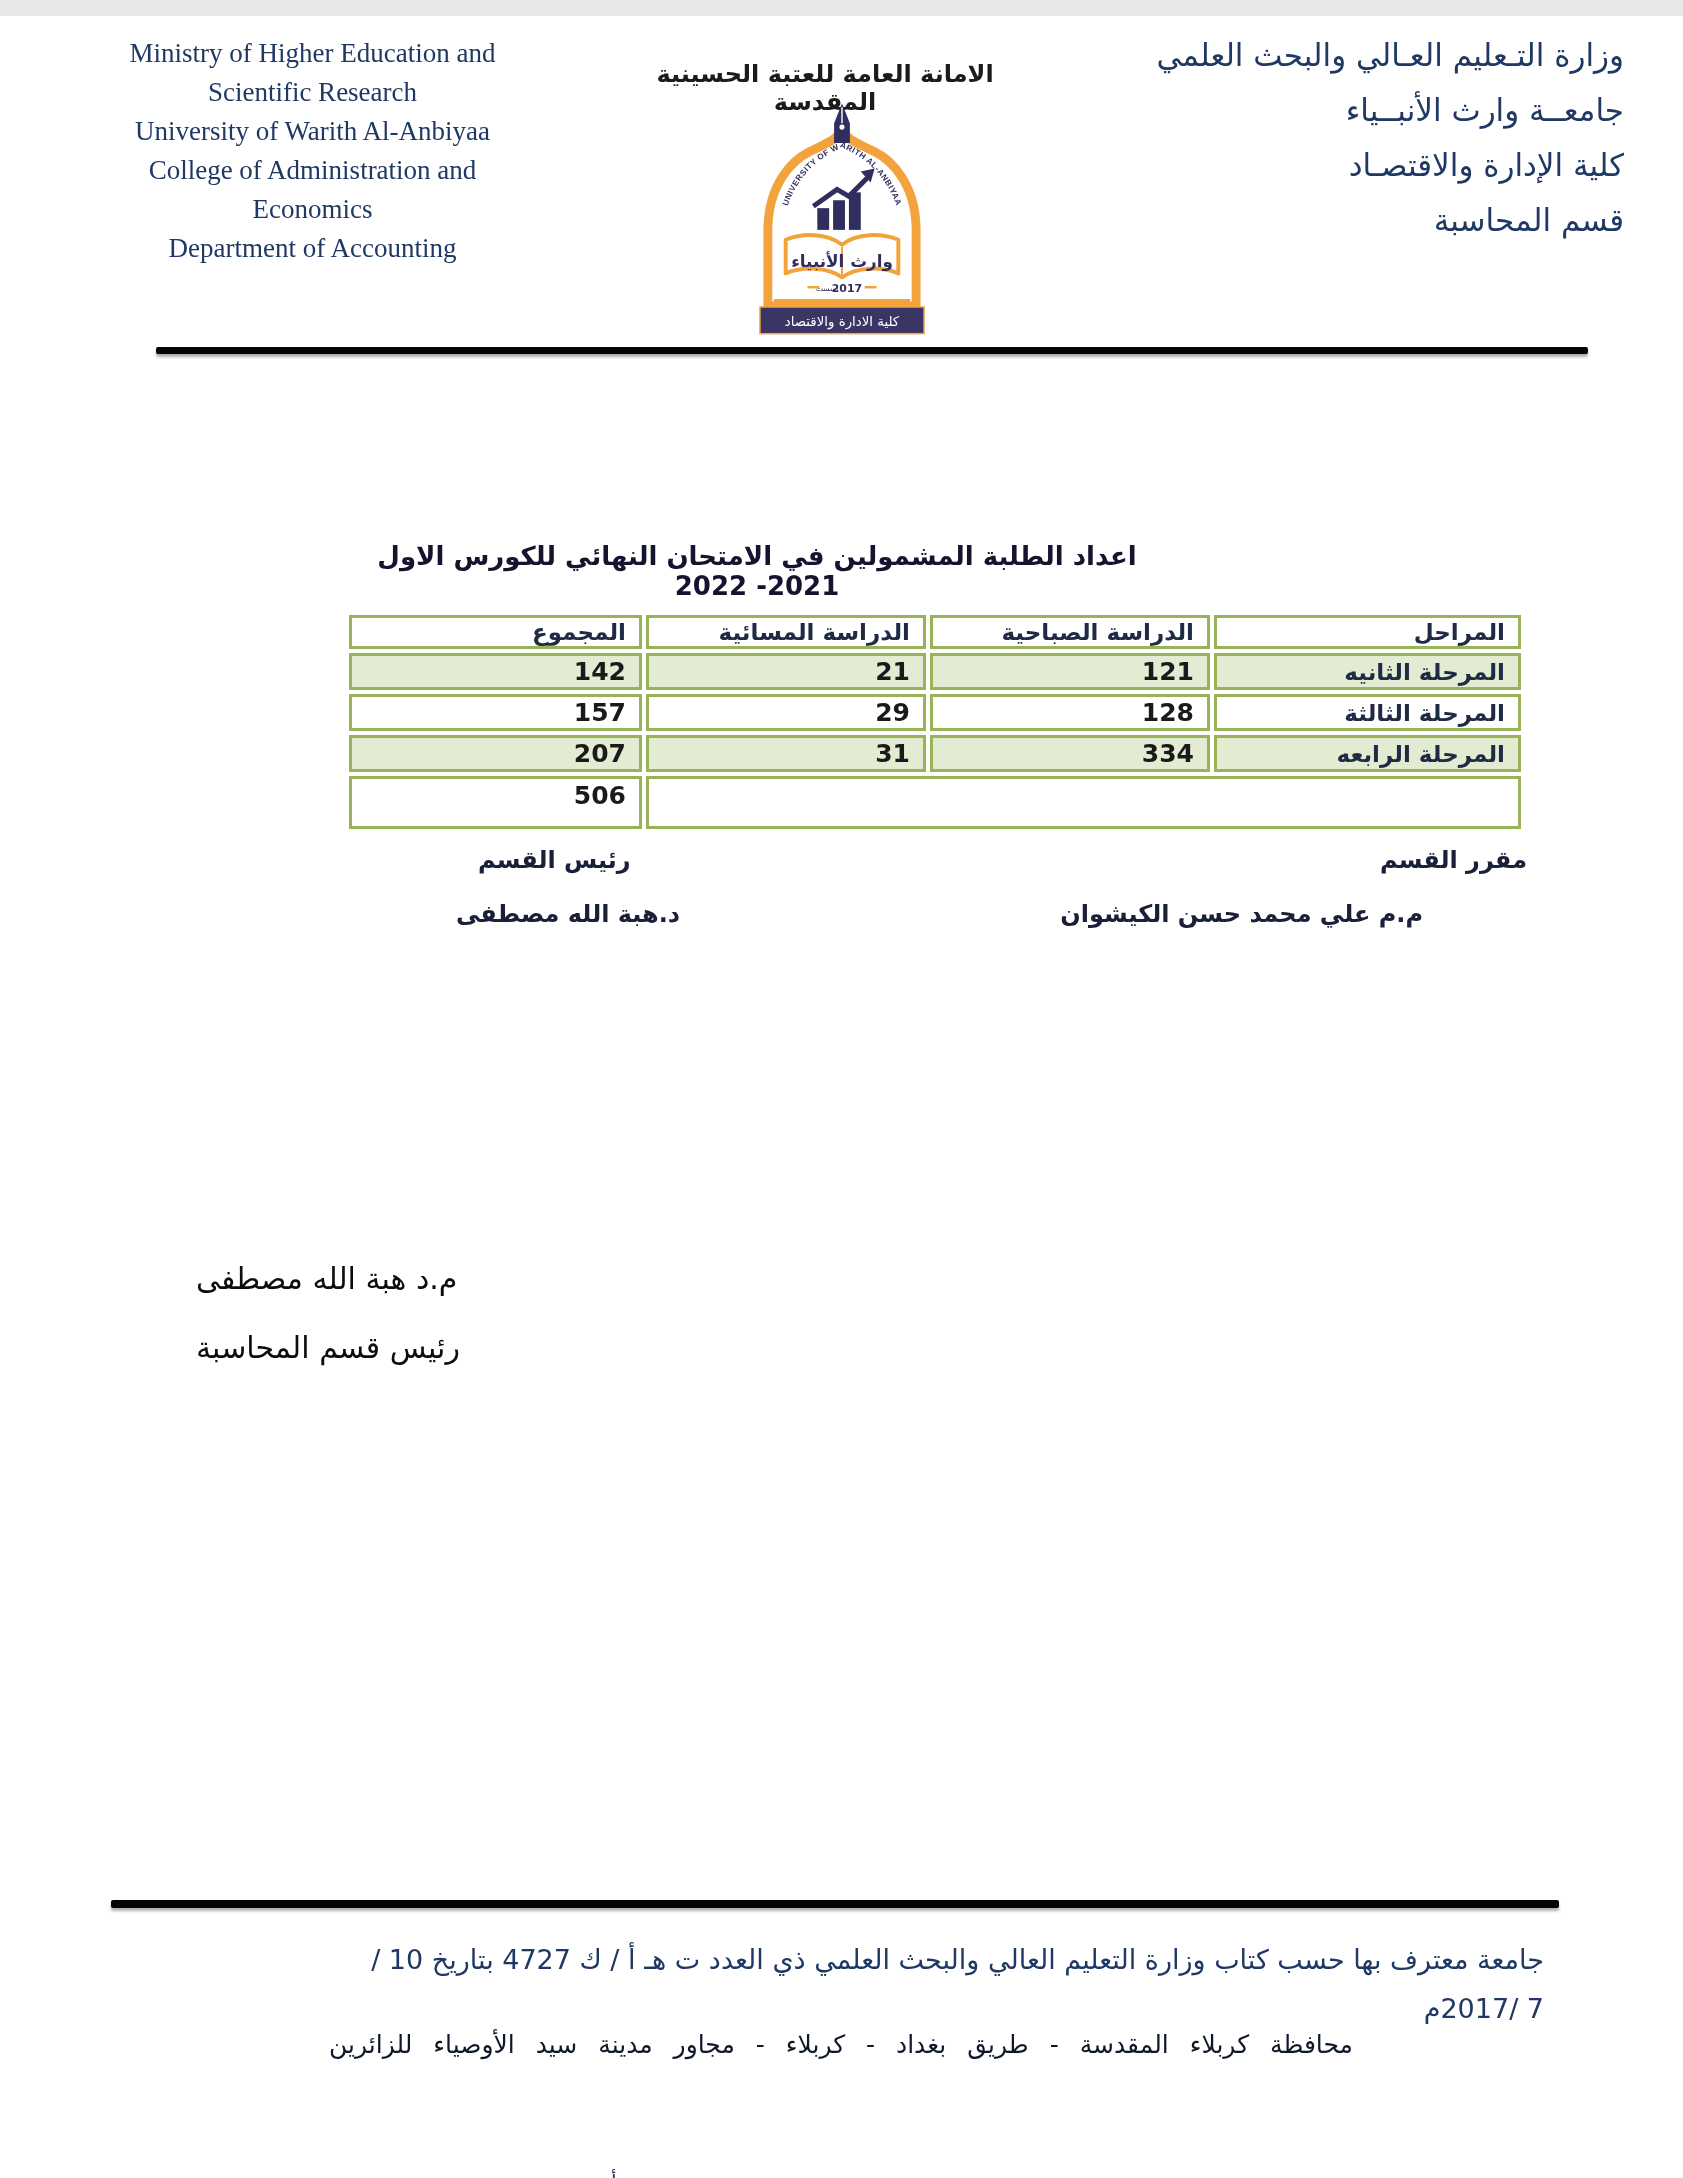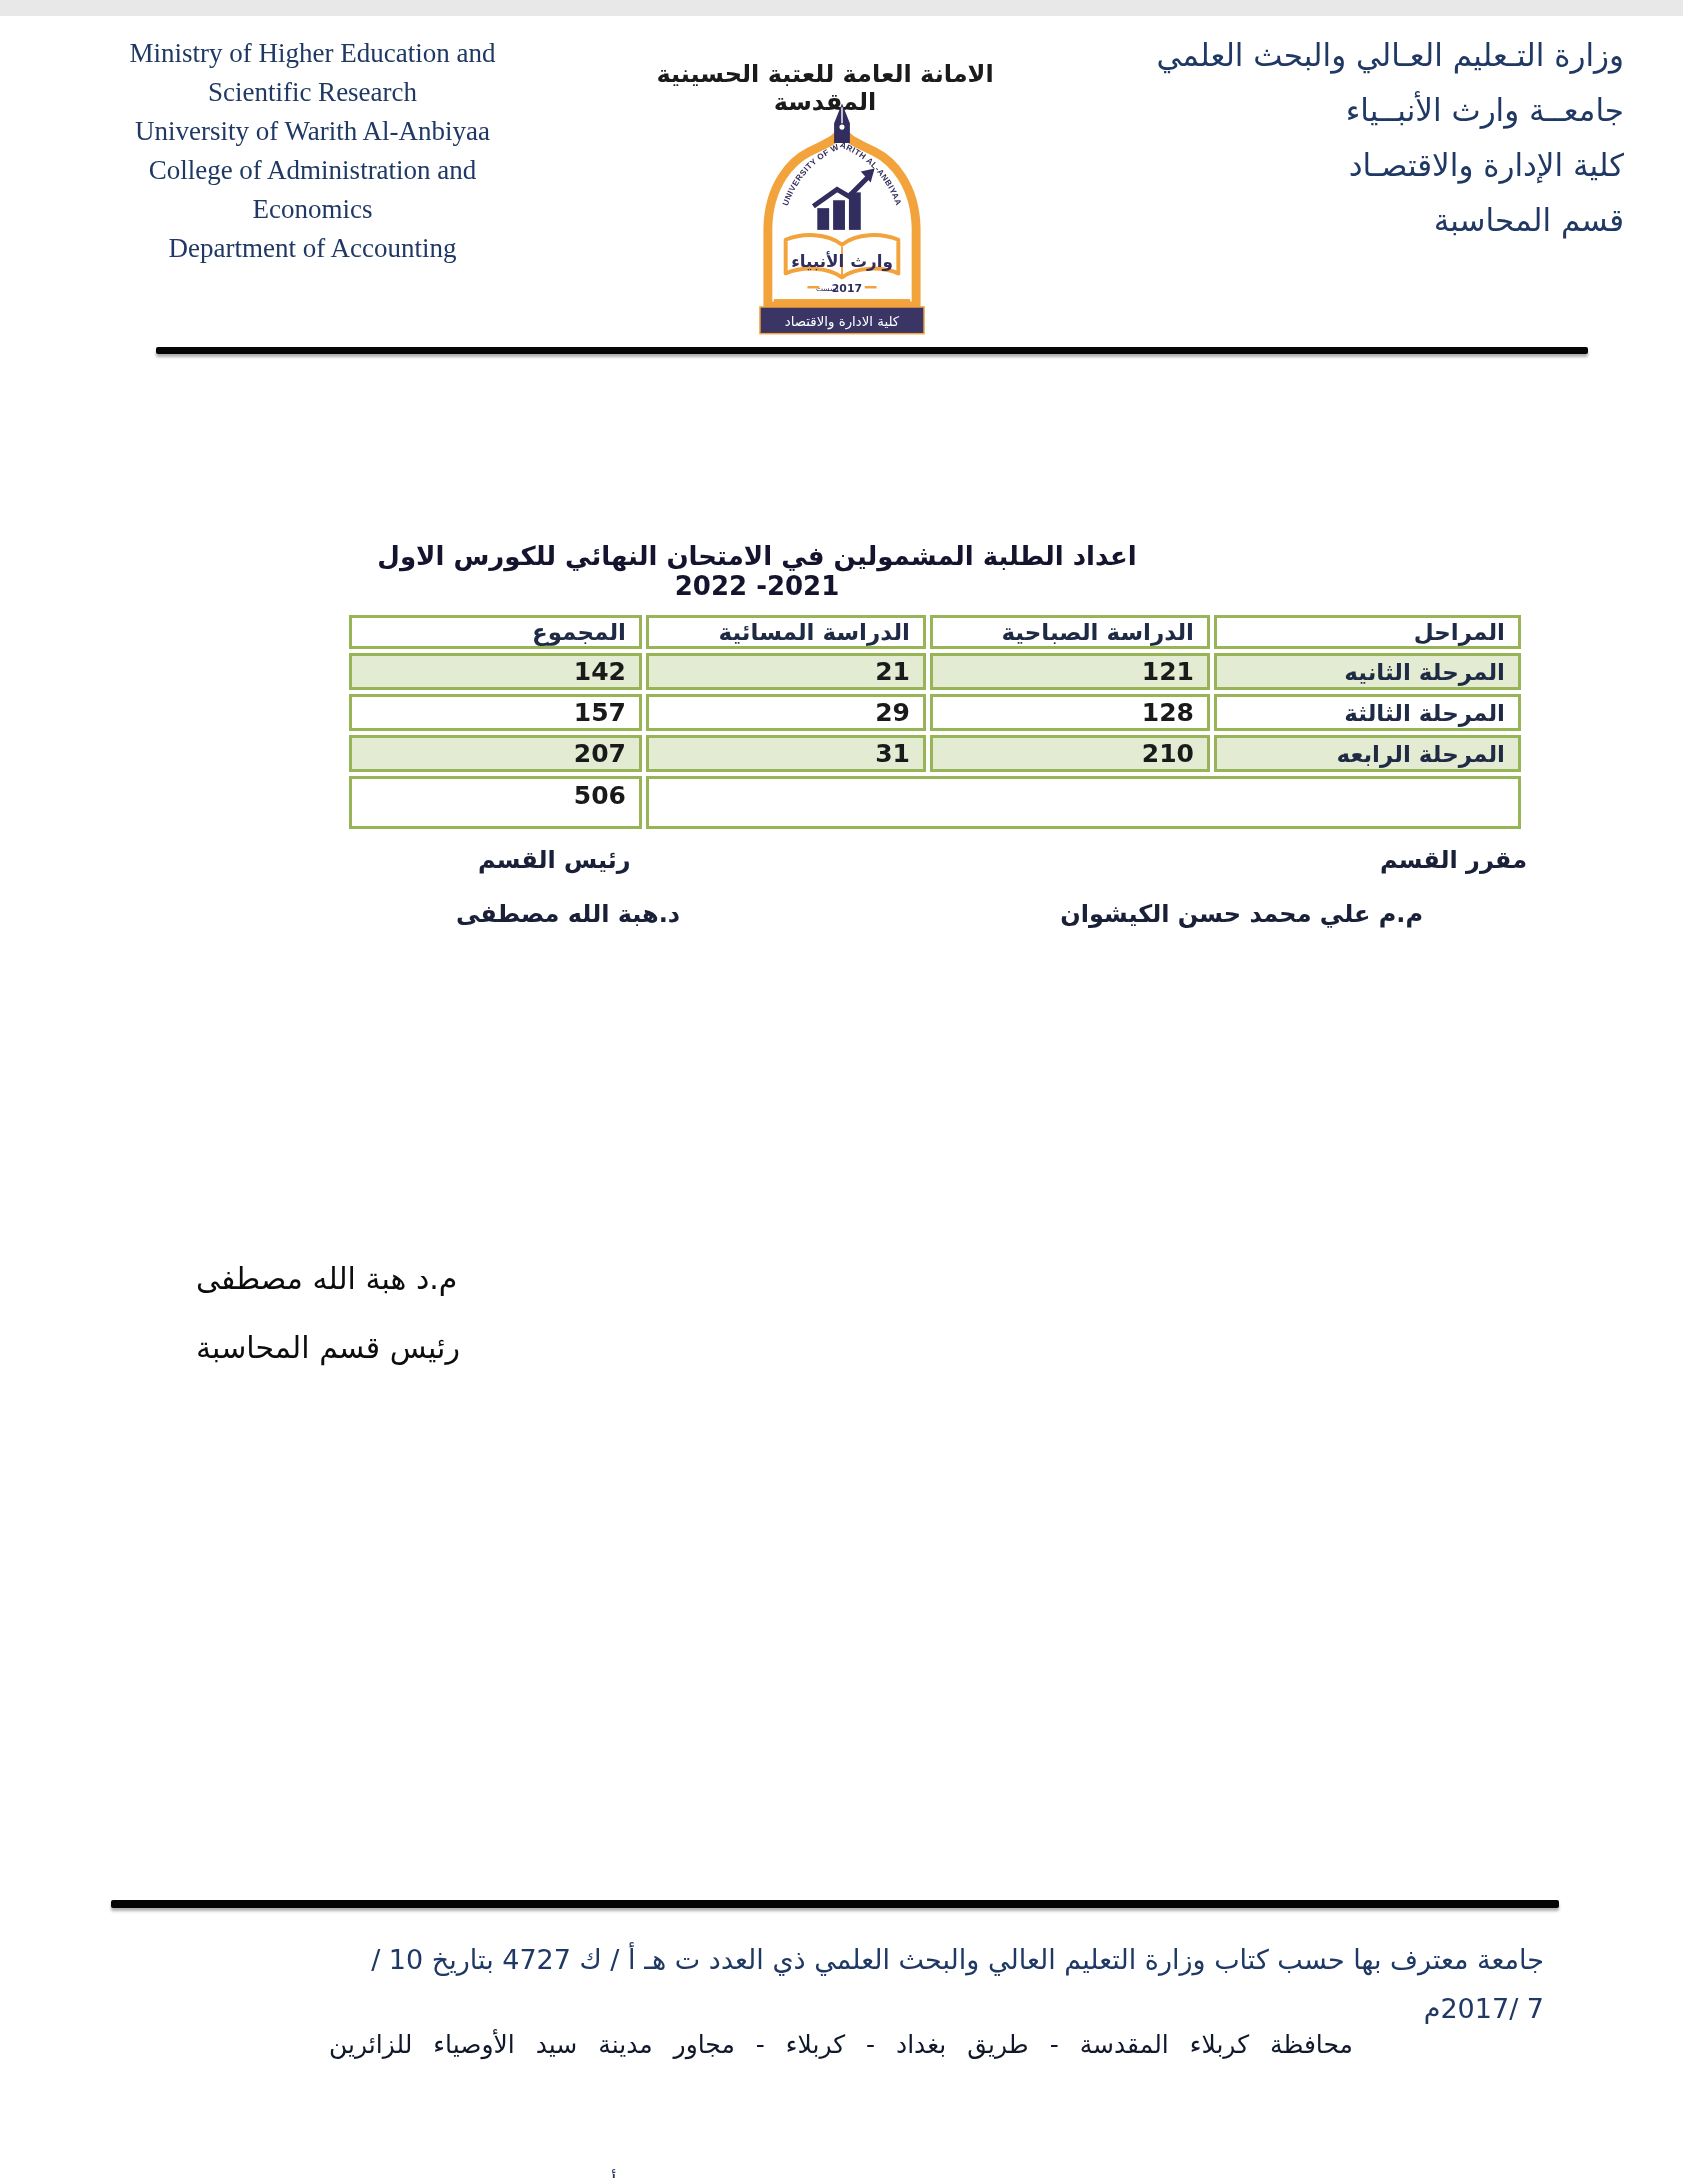--- a/index.html
+++ b/index.html
@@ -170,21 +170,21 @@
         <td class="num">142</td>
       </tr>
       <tr>
         <td class="stage">المرحلة الثالثة</td>
         <td class="num">128</td>
         <td class="num">29</td>
         <td class="num">157</td>
       </tr>
       <tr class="shade">
         <td class="stage">المرحلة الرابعه</td>
-        <td class="num">210</td>
+        <td class="num">334</td>
         <td class="num">31</td>
         <td class="num">207</td>
       </tr>
       <tr class="total-row">
         <td colspan="3"></td>
         <td class="num">506</td>
       </tr>
     </tbody>
   </table>
 

